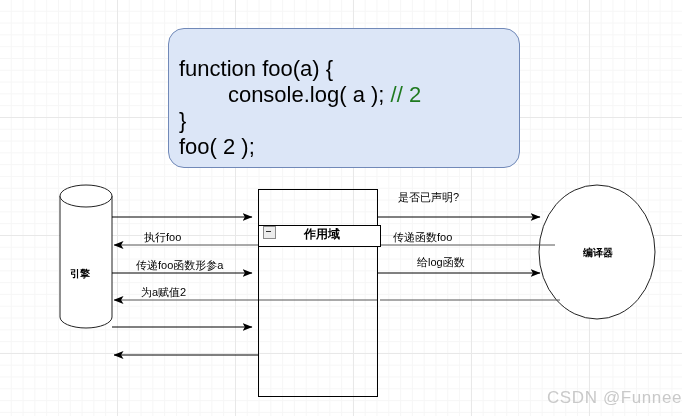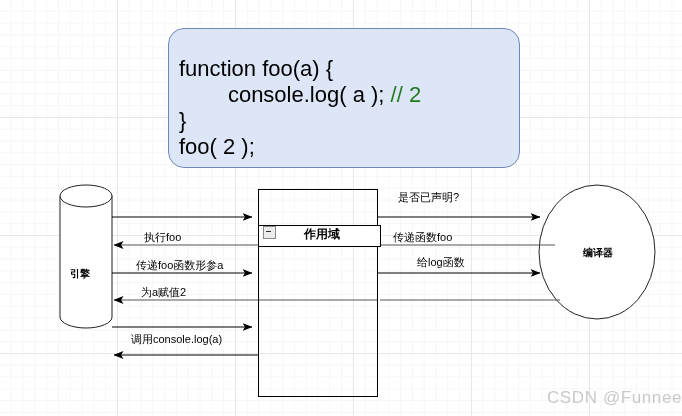--- a/index.html
+++ b/index.html
@@ -207,17 +207,16 @@
   <div class="arrow-label" style="left:398px; top:191px;text-align:center;">是否已声明?</div>
 
   <div class="arrow-label" style="left:144px; top:231px;">执行foo</div>
   <div class="arrow-label" style="left:393px; top:231px;">传递函数foo</div>
 
   <div class="arrow-label" style="left:136px; top:259px;">传递foo函数形参a</div>
   <div class="arrow-label" style="left:417px; top:256px;">给log函数</div>
 
   <div class="arrow-label" style="left:141px; top:286px;text-align:center;">为a赋值2</div>
 
-  <div class="arrow-label" style="left:131px; top:333px;">调用console.log(a)</div>
 
   <div class="watermark">CSDN @Funnee</div>
 
 </div>
 
 </body></html>

